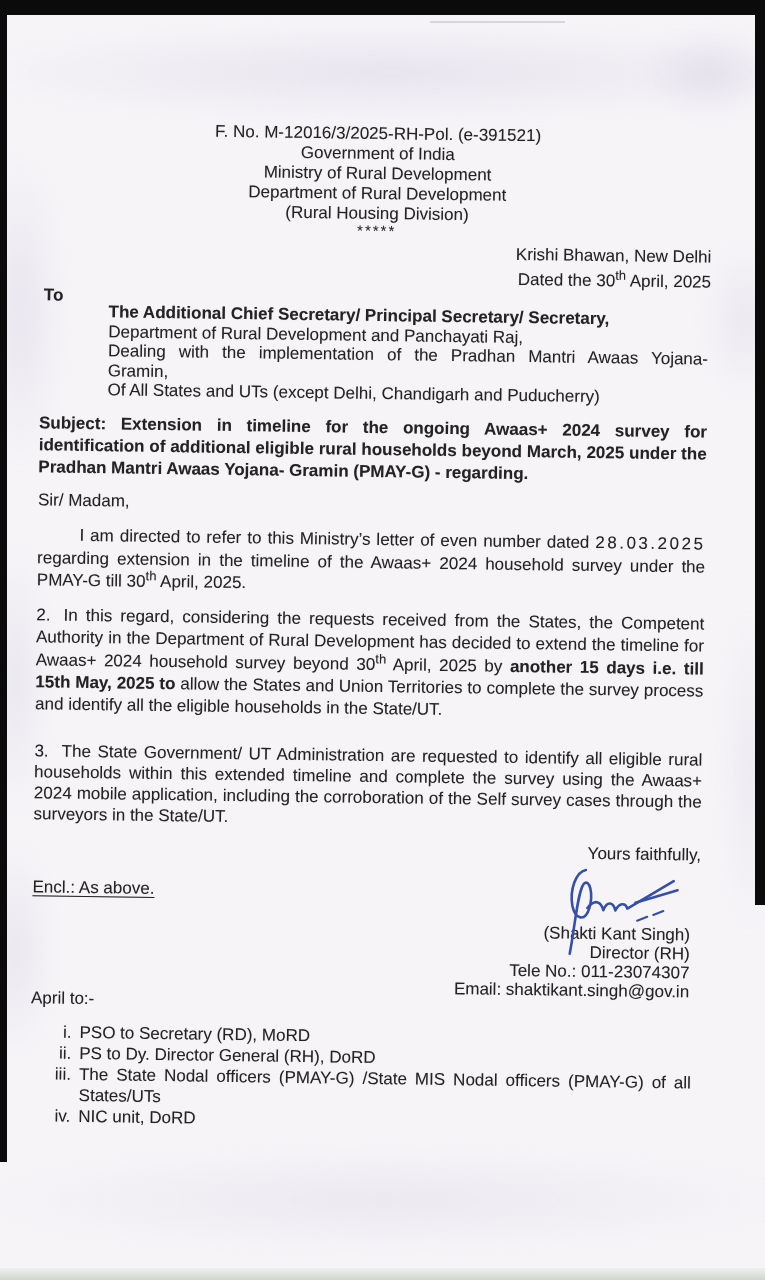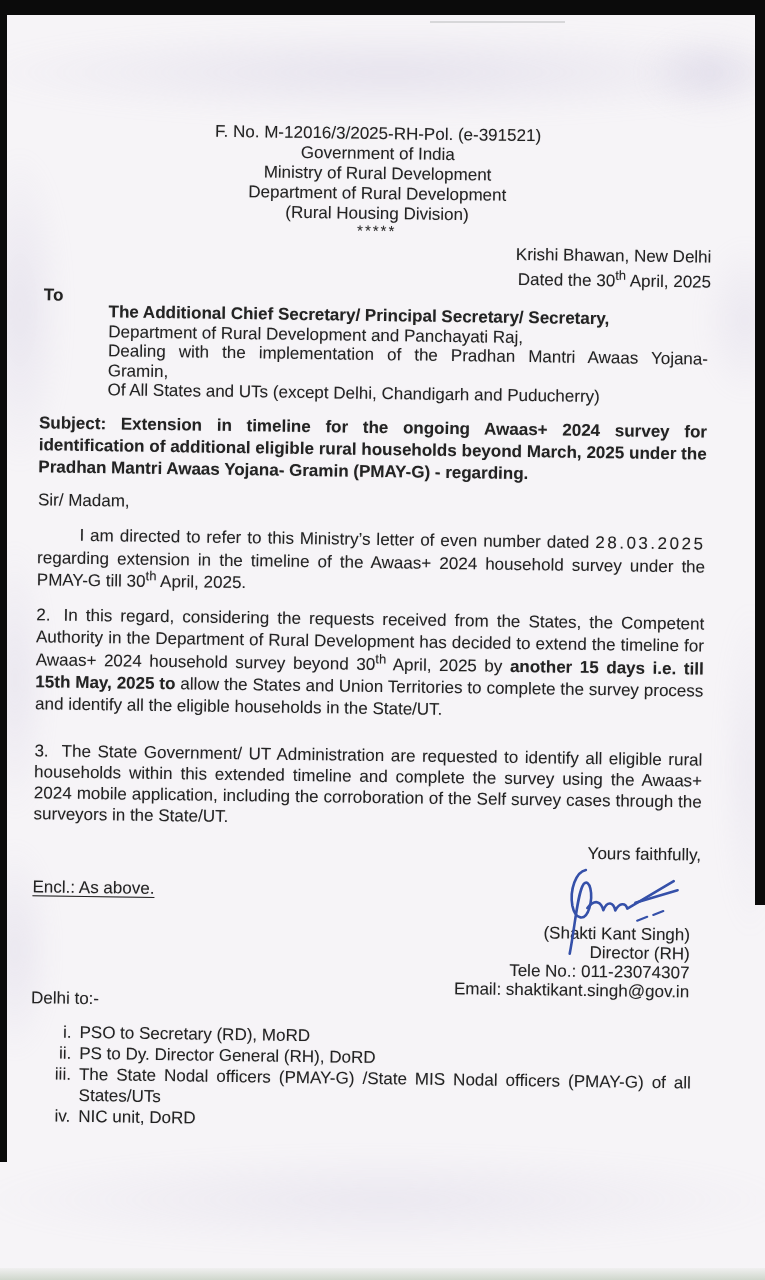--- a/index.html
+++ b/index.html
@@ -126,21 +126,21 @@
 
   <div class="abs encl"><span>Encl.: As above.</span></div>
 
   <div class="abs sign-block">
     <div>(Shakti Kant Singh)</div>
     <div>Director (RH)</div>
     <div>Tele No.: 011-23074307</div>
     <div>Email: shaktikant.singh@gov.in</div>
   </div>
 
-  <div class="abs copy-label">Delhi to:-</div>
+  <div class="abs copy-label">April to:-</div>
   <div class="abs copy-list">
     <div class="copy-item">
       <span class="copy-num">i.</span>
       <span class="copy-text">PSO to Secretary (RD), MoRD</span>
     </div>
     <div class="copy-item">
       <span class="copy-num">ii.</span>
       <span class="copy-text">PS to Dy. Director General (RH), DoRD</span>
     </div>
     <div class="copy-item">

